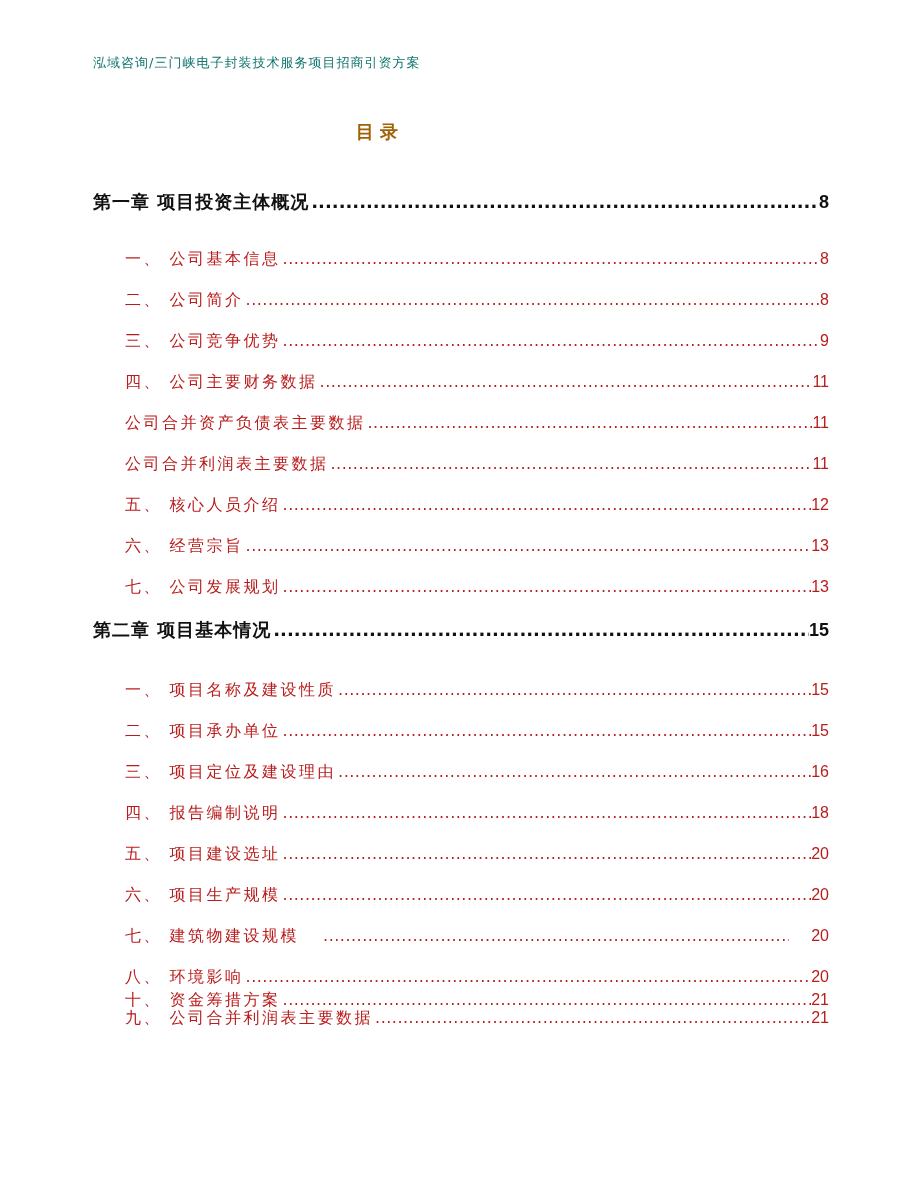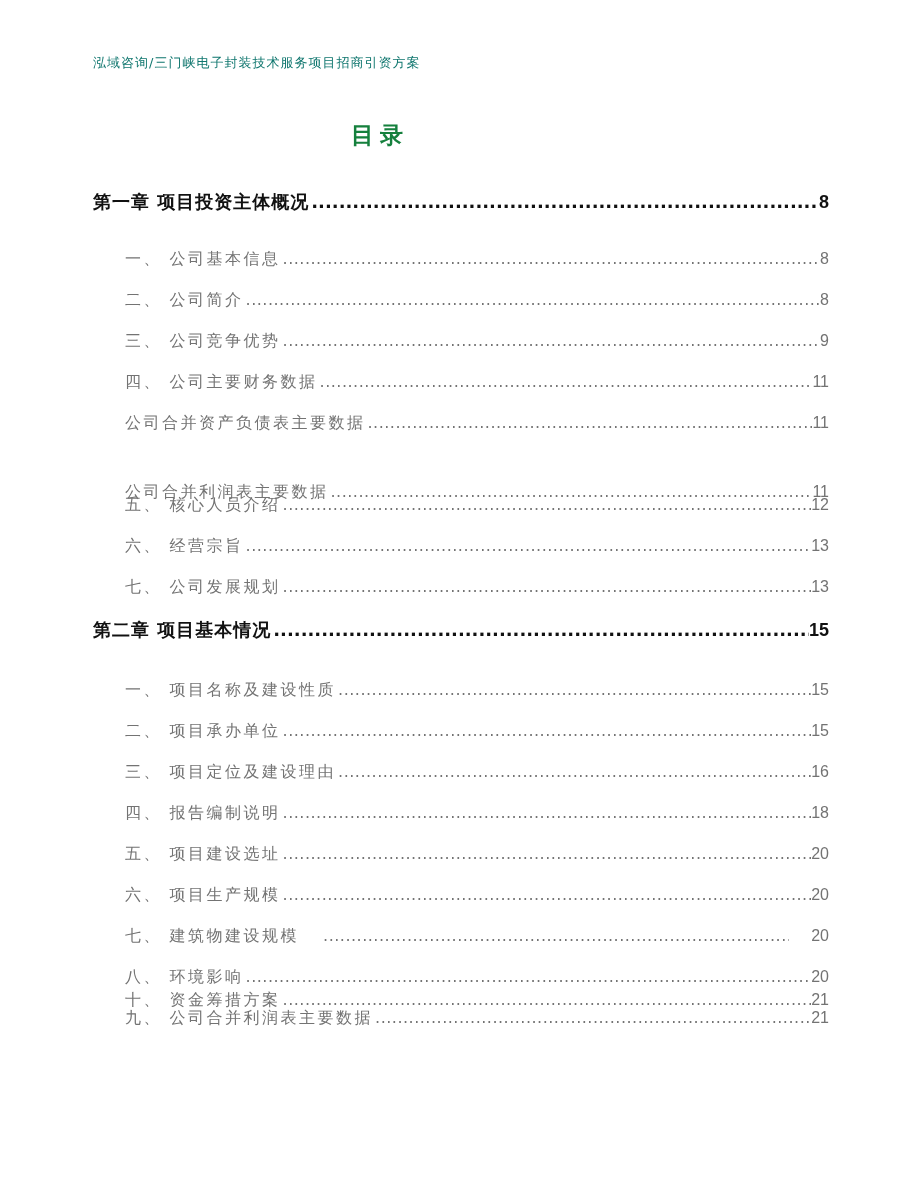--- a/index.html
+++ b/index.html
@@ -22,23 +22,23 @@
     font-size: 13px;
     color: #0f766e;
     letter-spacing: 1px;
   }
   .toc-title {
     position: absolute;
     left: 0;
     width: 760px;
     top: 120px;
     text-align: center;
-    font-size: 23px;
+    font-size: 18px;
     font-weight: bold;
-    color: #15803d;
+    color: #a16207;
     letter-spacing: 6px;
   }
   .toc {
     position: absolute;
     left: 93px;
     top: 0;
     width: 736px;
   }
   .row {
     position: absolute;
@@ -70,21 +70,21 @@
     font-size: 18px;
     font-weight: bold;
     color: #111111;
     margin-top: 6px;
   }
   .row.chapter .label { letter-spacing: 1px; }
   .row.chapter .dots::before { letter-spacing: 0px; }
   .row.chapter .page { font-size: 18px; }
   .row.section {
     font-size: 16px;
-    color: #737373;
+    color: #b91c1c;
   }
   .row.section .label { letter-spacing: 2.5px; }
   .row.section .page { font-size: 16px; }
   .row.indent1 { padding-left: 32px; width: 704px; }
 </style>
 </head>
 <body>
 
 <div class="header">泓域咨询/三门峡电子封装技术服务项目招商引资方案</div>
 
@@ -114,21 +114,21 @@
     <div class="row section indent1" style="top: 372px;">
       <span class="label">四、 公司主要财务数据</span>
       <span class="dots"></span>
       <span class="page">11</span>
     </div>
     <div class="row section indent1" style="top: 413px;">
       <span class="label">公司合并资产负债表主要数据</span>
       <span class="dots"></span>
       <span class="page">11</span>
     </div>
-    <div class="row section indent1" style="top: 454px; margin-top: 28px;">
+    <div class="row section indent1" style="top: 454px;">
       <span class="label">公司合并利润表主要数据</span>
       <span class="dots"></span>
       <span class="page">11</span>
     </div>
     <div class="row section indent1" style="top: 495px;">
       <span class="label">五、 核心人员介绍</span>
       <span class="dots"></span>
       <span class="page">12</span>
     </div>
     <div class="row section indent1" style="top: 536px;">

